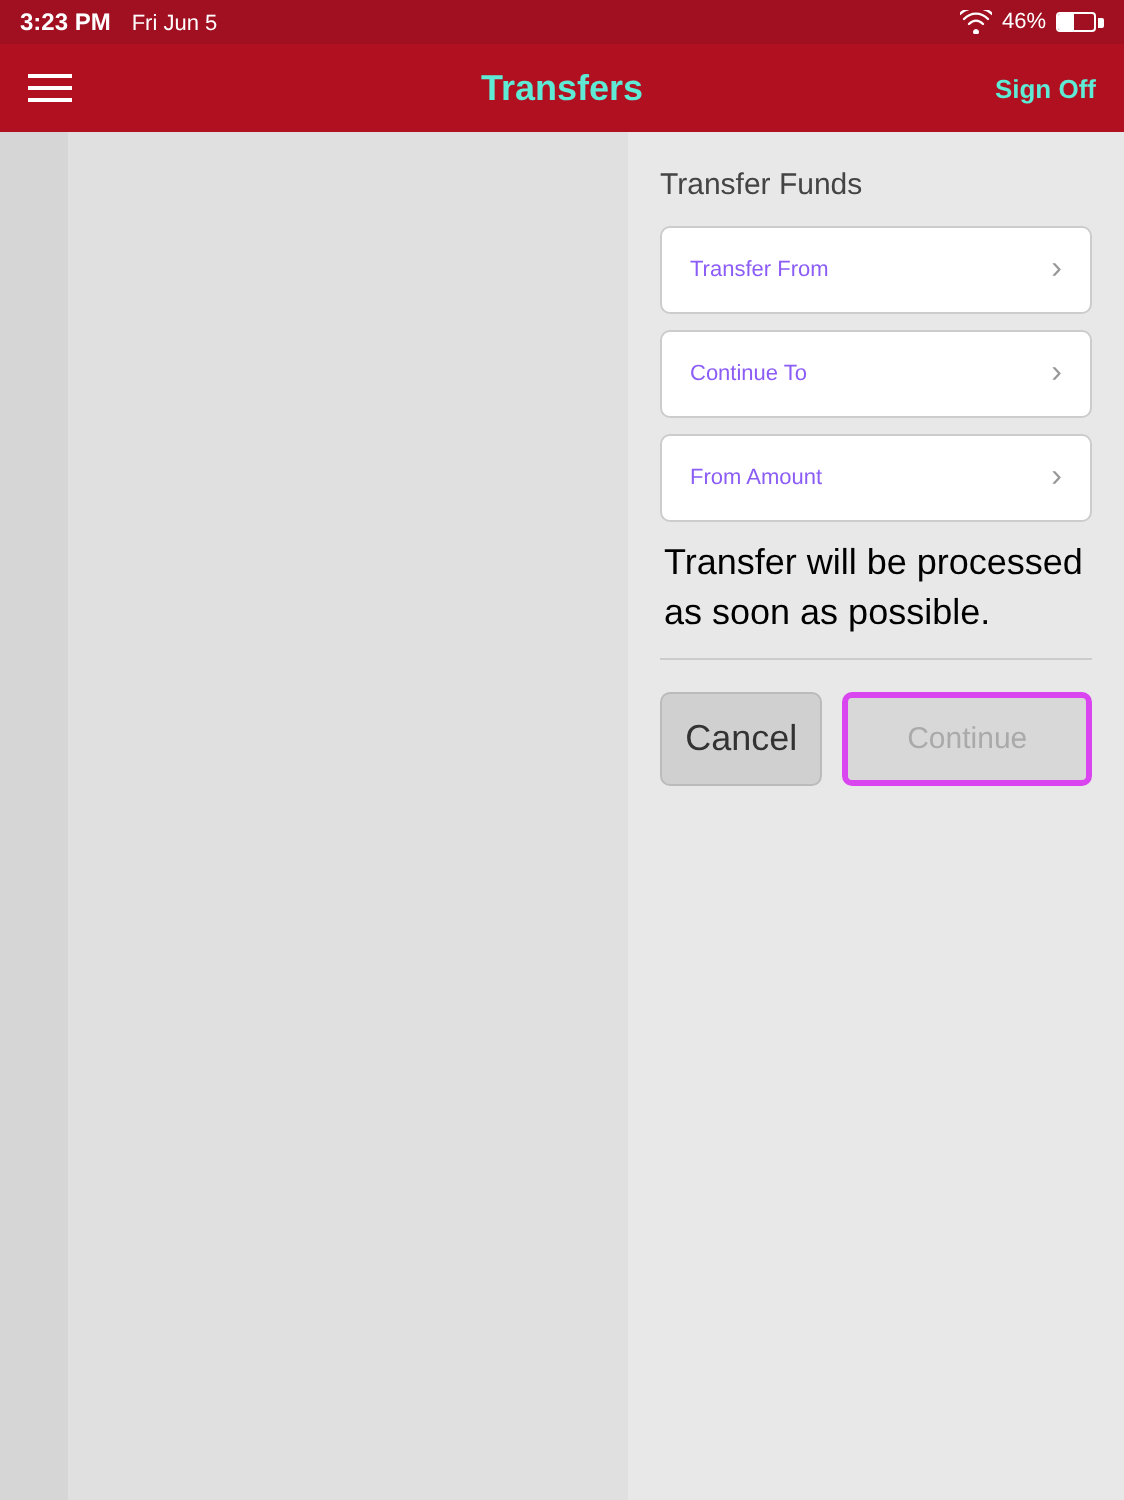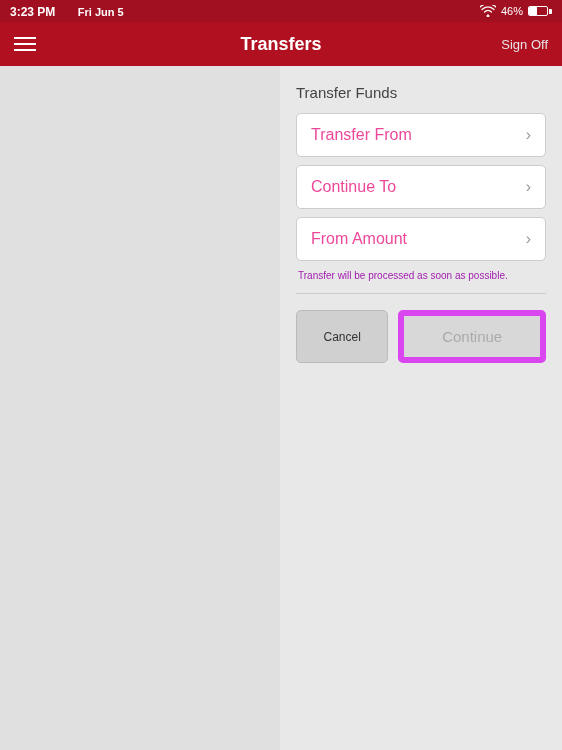--- a/index.html
+++ b/index.html
@@ -42,21 +42,21 @@
     .nav-bar {
       width: 100%;
       height: 44px;
       background: #b01020;
       display: flex;
       align-items: center;
       justify-content: center;
       position: relative;
     }
     .nav-title {
-      color: #ffffff;
+      color: #5eead4;
       font-size: 18px;
       font-weight: 600;
     }
     .nav-menu-btn {
       position: absolute;
       left: 14px;
       color: white;
       font-size: 20px;
       cursor: pointer;
       display: flex;
@@ -65,30 +65,31 @@
     }
     .nav-menu-btn span {
       display: block;
       width: 22px;
       height: 2px;
       background: white;
     }
     .nav-signoff-btn {
       position: absolute;
       right: 14px;
-      color: #e5e5e5;
+      color: #5eead4;
       font-size: 13px;
-      font-weight: 400;
+      font-weight: 700;
       cursor: pointer;
     }
 
     
     .main-content {
       display: flex;
       height: calc(750px - 66px);
+      padding-left: 34px;
     }
 
     
     .left-panel {
       width: 280px;
       background: #e0e0e0;
       height: 100%;
     }
 
     
@@ -111,33 +112,33 @@
       border: 1px solid #ccc;
       border-radius: 5px;
       padding: 12px 14px;
       margin-bottom: 8px;
       display: flex;
       align-items: center;
       justify-content: space-between;
       cursor: pointer;
     }
     .form-field-label {
-      color: #ec4899;
-      font-size: 16px;
+      color: #8b5cf6;
+      font-size: 11px;
     }
     .form-field-chevron {
       color: #999;
       font-size: 16px;
       font-weight: 300;
     }
 
     
     .info-text {
-      color: #a21caf;
-      font-size: 10px;
+      color: #000000;
+      font-size: 18px;
       line-height: 1.4;
       margin-top: 8px;
       margin-bottom: 8px;
       padding: 0 2px;
     }
 
     
     .divider {
       height: 1px;
       background: #ccc;
@@ -148,31 +149,31 @@
     .btn-row {
       display: flex;
       gap: 10px;
     }
     .btn-cancel {
       flex: 1;
       padding: 12px 0;
       background: #d0d0d0;
       border: 1px solid #bbb;
       border-radius: 5px;
-      font-size: 12px;
+      font-size: 18px;
       color: #333;
       font-weight: 500;
       cursor: pointer;
       text-align: center;
     }
     .btn-continue {
       flex: 1.5;
       padding: 12px 0;
       background: #d8d8d8;
-      border: 6px solid #d946ef;
+      border: 3px solid #d946ef;
       border-radius: 5px;
       font-size: 15px;
       color: #aaa;
       font-weight: 400;
       cursor: default;
       text-align: center;
     }
 
     
     .battery {
@@ -199,21 +200,21 @@
       background: white;
       border-radius: 0 1px 1px 0;
     }
   </style>
 </head>
 <body>
 
 <div class="status-bar">
   <div>
     <span class="status-bar-time">3:23 PM</span>
-    <span class="status-bar-time" style="font-size:11px; font-weight:700; margin-left:18px;">Fri Jun 5</span>
+    <span class="status-bar-time" style="font-size:11px; font-weight:400; margin-left:6px;">Fri Jun 5</span>
   </div>
   <div class="status-bar-right">
 
     <svg width="16" height="12" viewBox="0 0 16 12" fill="white">
       <path d="M8 9.5 C8.8 9.5 9.5 10.2 9.5 11 C9.5 11.8 8.8 12.5 8 12.5 C7.2 12.5 6.5 11.8 6.5 11 C6.5 10.2 7.2 9.5 8 9.5Z"></path>
       <path d="M4.5 7 C5.6 5.9 6.8 5.3 8 5.3 C9.2 5.3 10.4 5.9 11.5 7" stroke="white" stroke-width="1.2" fill="none" stroke-linecap="round"></path>
       <path d="M2 4.5 C3.8 2.7 5.8 1.8 8 1.8 C10.2 1.8 12.2 2.7 14 4.5" stroke="white" stroke-width="1.2" fill="none" stroke-linecap="round"></path>
       <path d="M0 2 C2.2 -0.2 4.9 -1 8 -1 C11.1 -1 13.8 -0.2 16 2" stroke="white" stroke-width="1.2" fill="none" stroke-linecap="round"></path>
     </svg>
     <span style="color:white;font-size:11px;text-align:right;">46%</span>

